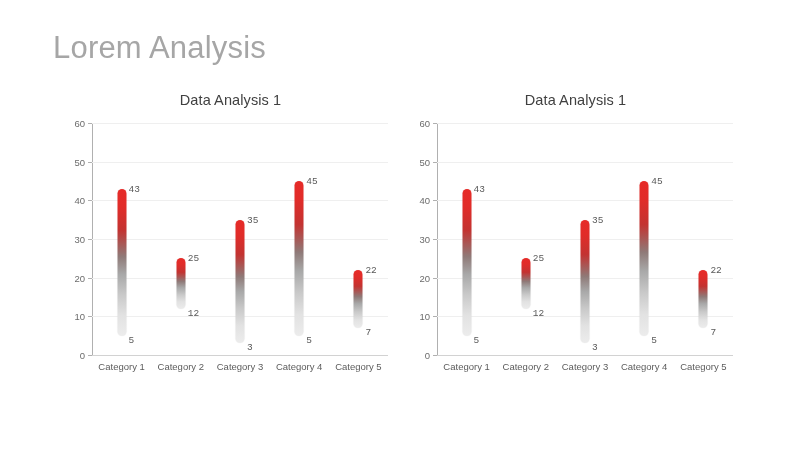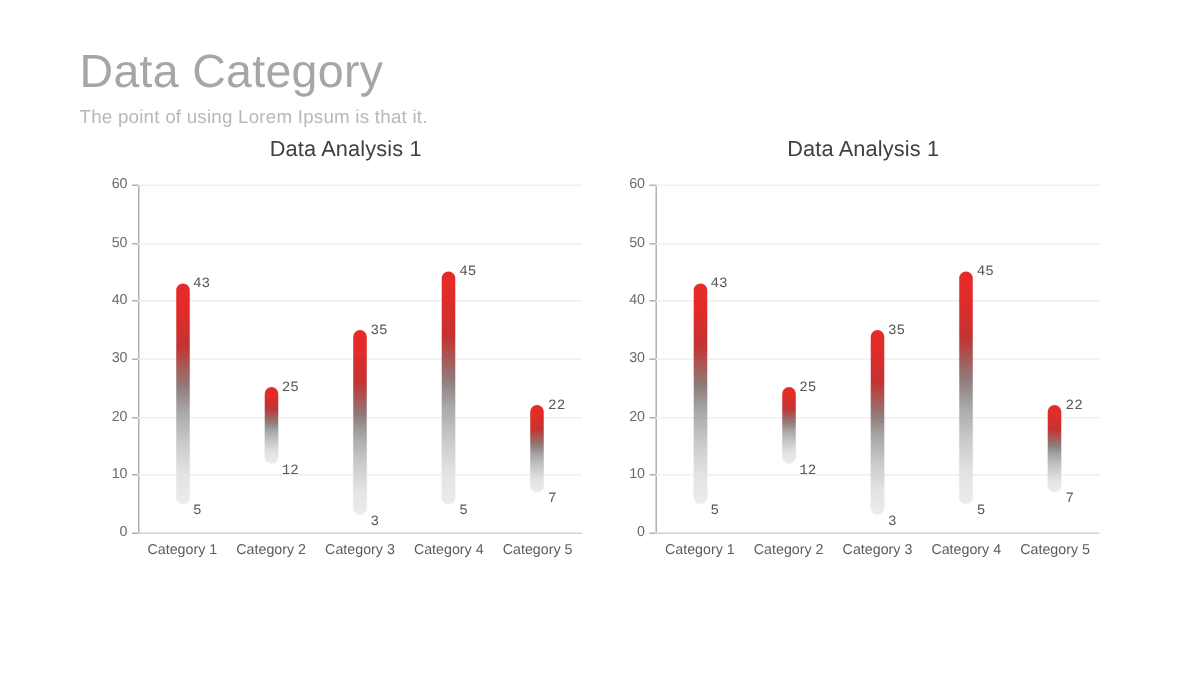--- a/index.html
+++ b/index.html
@@ -91,22 +91,21 @@
     position:absolute;top:0;text-align:center;
     font-size:9.5px;color:#5c5c5c;white-space:nowrap;
   }
 </style>
 </head>
 <body>
 
 <div id="slide">
 
   <div class="hdr">
-    <div class="hdr-title">Data Category</div>
-    <div class="hdr-sub">The point of using Lorem Ipsum is that it.</div>
+    <div class="hdr-title">Lorem Analysis</div>
   </div>
 
   <div class="chart left" id="chart-slot-0">
     <div class="ch-title">Data Analysis 1</div>
     <div class="plot">
       <div class="axis-v"></div>
       <div class="gridlayer">
           <div class="grid-line base" style="top: 100%;"></div>
           <div class="tick" style="top: 100%;"></div>
           <div class="ytick-label" style="top: 100%;">0</div>

